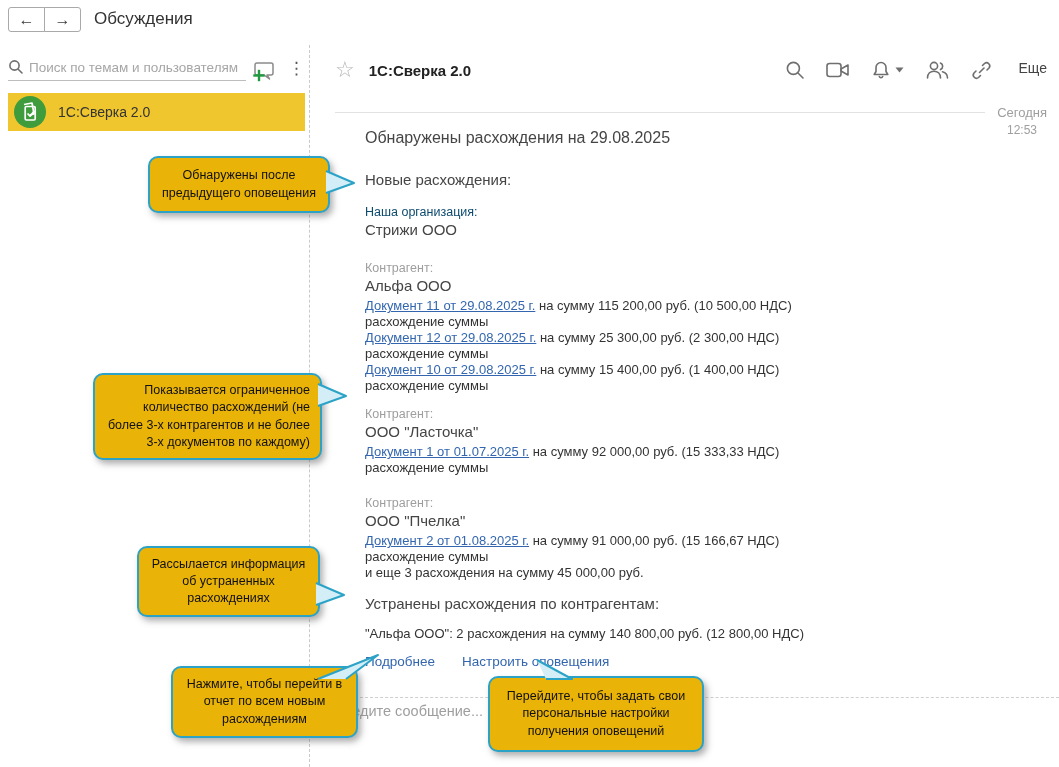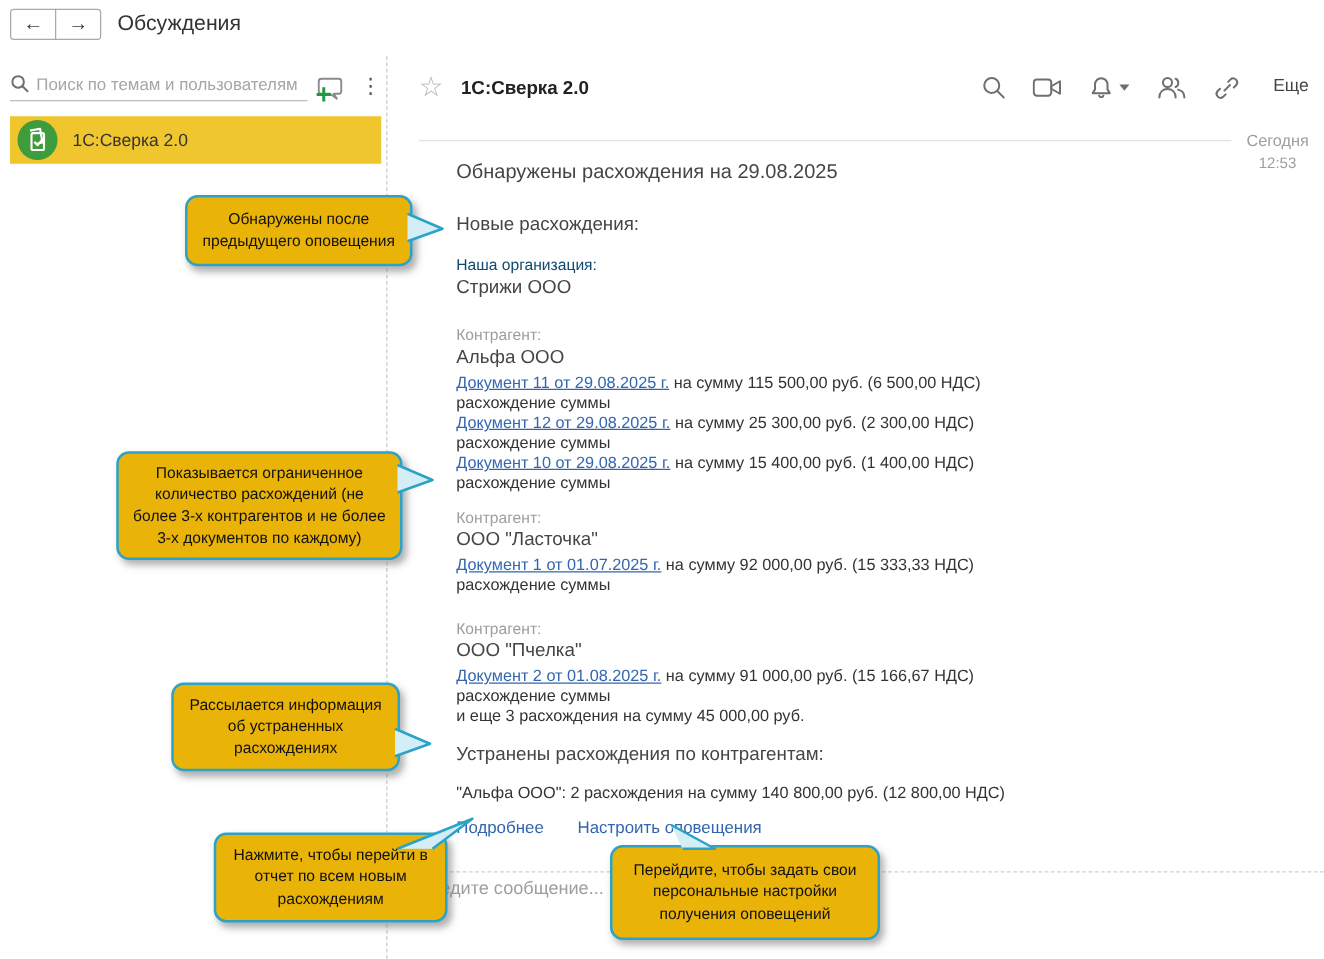--- a/index.html
+++ b/index.html
@@ -187,21 +187,21 @@
       <div class="m-head">Обнаружены расхождения на 29.08.2025</div>
       <div class="m-sub">Новые расхождения:</div>
 
       <div class="g-label">Наша организация:</div>
       <div class="org-name">Стрижи ООО</div>
 
       <div>
         <div class="cp-label" style="margin-top:22px">Контрагент:</div>
         <div class="cp-name">Альфа ООО</div>
         <div class="docs">
-          <div class="doc-line"><a class="doclink" href="#">Документ 11 от 29.08.2025 г.</a><span> на сумму 115 500,00 руб. (6 500,00 НДС)</span></div>
+          <div class="doc-line"><a class="doclink" href="#">Документ 11 от 29.08.2025 г.</a><span> на сумму 115 200,00 руб. (10 500,00 НДС)</span></div>
           <div class="doc-note">расхождение суммы</div>
           <div class="doc-line"><a class="doclink" href="#">Документ 12 от 29.08.2025 г.</a><span> на сумму 25 300,00 руб. (2 300,00 НДС)</span></div>
           <div class="doc-note">расхождение суммы</div>
           <div class="doc-line"><a class="doclink" href="#">Документ 10 от 29.08.2025 г.</a><span> на сумму 15 400,00 руб. (1 400,00 НДС)</span></div>
           <div class="doc-note">расхождение суммы</div>
         </div>
       </div>
 
       <div>
         <div class="cp-label">Контрагент:</div>
@@ -236,21 +236,21 @@
   </div>
 
   <div class="callout" style="left:148px; top:156px; width:182px; height:57px;">
     <span>Обнаружены после предыдущего оповещения</span>
     <svg class="ptr" style="right:-28px; top:12px;" width="32" height="26" viewBox="0 0 32 26">
       <polygon points="2,1 30,13 2,23" fill="#D4EEF8"></polygon>
       <polyline points="2,1 30,13 2,23" fill="none" stroke="#2CA3C6" stroke-width="2" stroke-linejoin="round"></polyline>
     </svg>
   </div>
 
-  <div class="callout" style="left:93px; top:361px; width:229px; height:87px;">
+  <div class="callout" style="left:93px; top:373px; width:229px; height:87px;text-align:right;">
     <span>Показывается ограниченное количество расхождений (не более 3-х контрагентов и не более 3-х документов по каждому)</span>
     <svg class="ptr" style="right:-28px; top:8px;" width="32" height="26" viewBox="0 0 32 26">
       <polygon points="2,1 30,13 2,23" fill="#D4EEF8"></polygon>
       <polyline points="2,1 30,13 2,23" fill="none" stroke="#2CA3C6" stroke-width="2" stroke-linejoin="round"></polyline>
     </svg>
   </div>
 
   <div class="callout" style="left:137px; top:546px; width:183px; height:71px;">
     <span>Рассылается информация об устраненных расхождениях</span>
     <svg class="ptr" style="right:-28px; top:34px;" width="32" height="26" viewBox="0 0 32 26">

